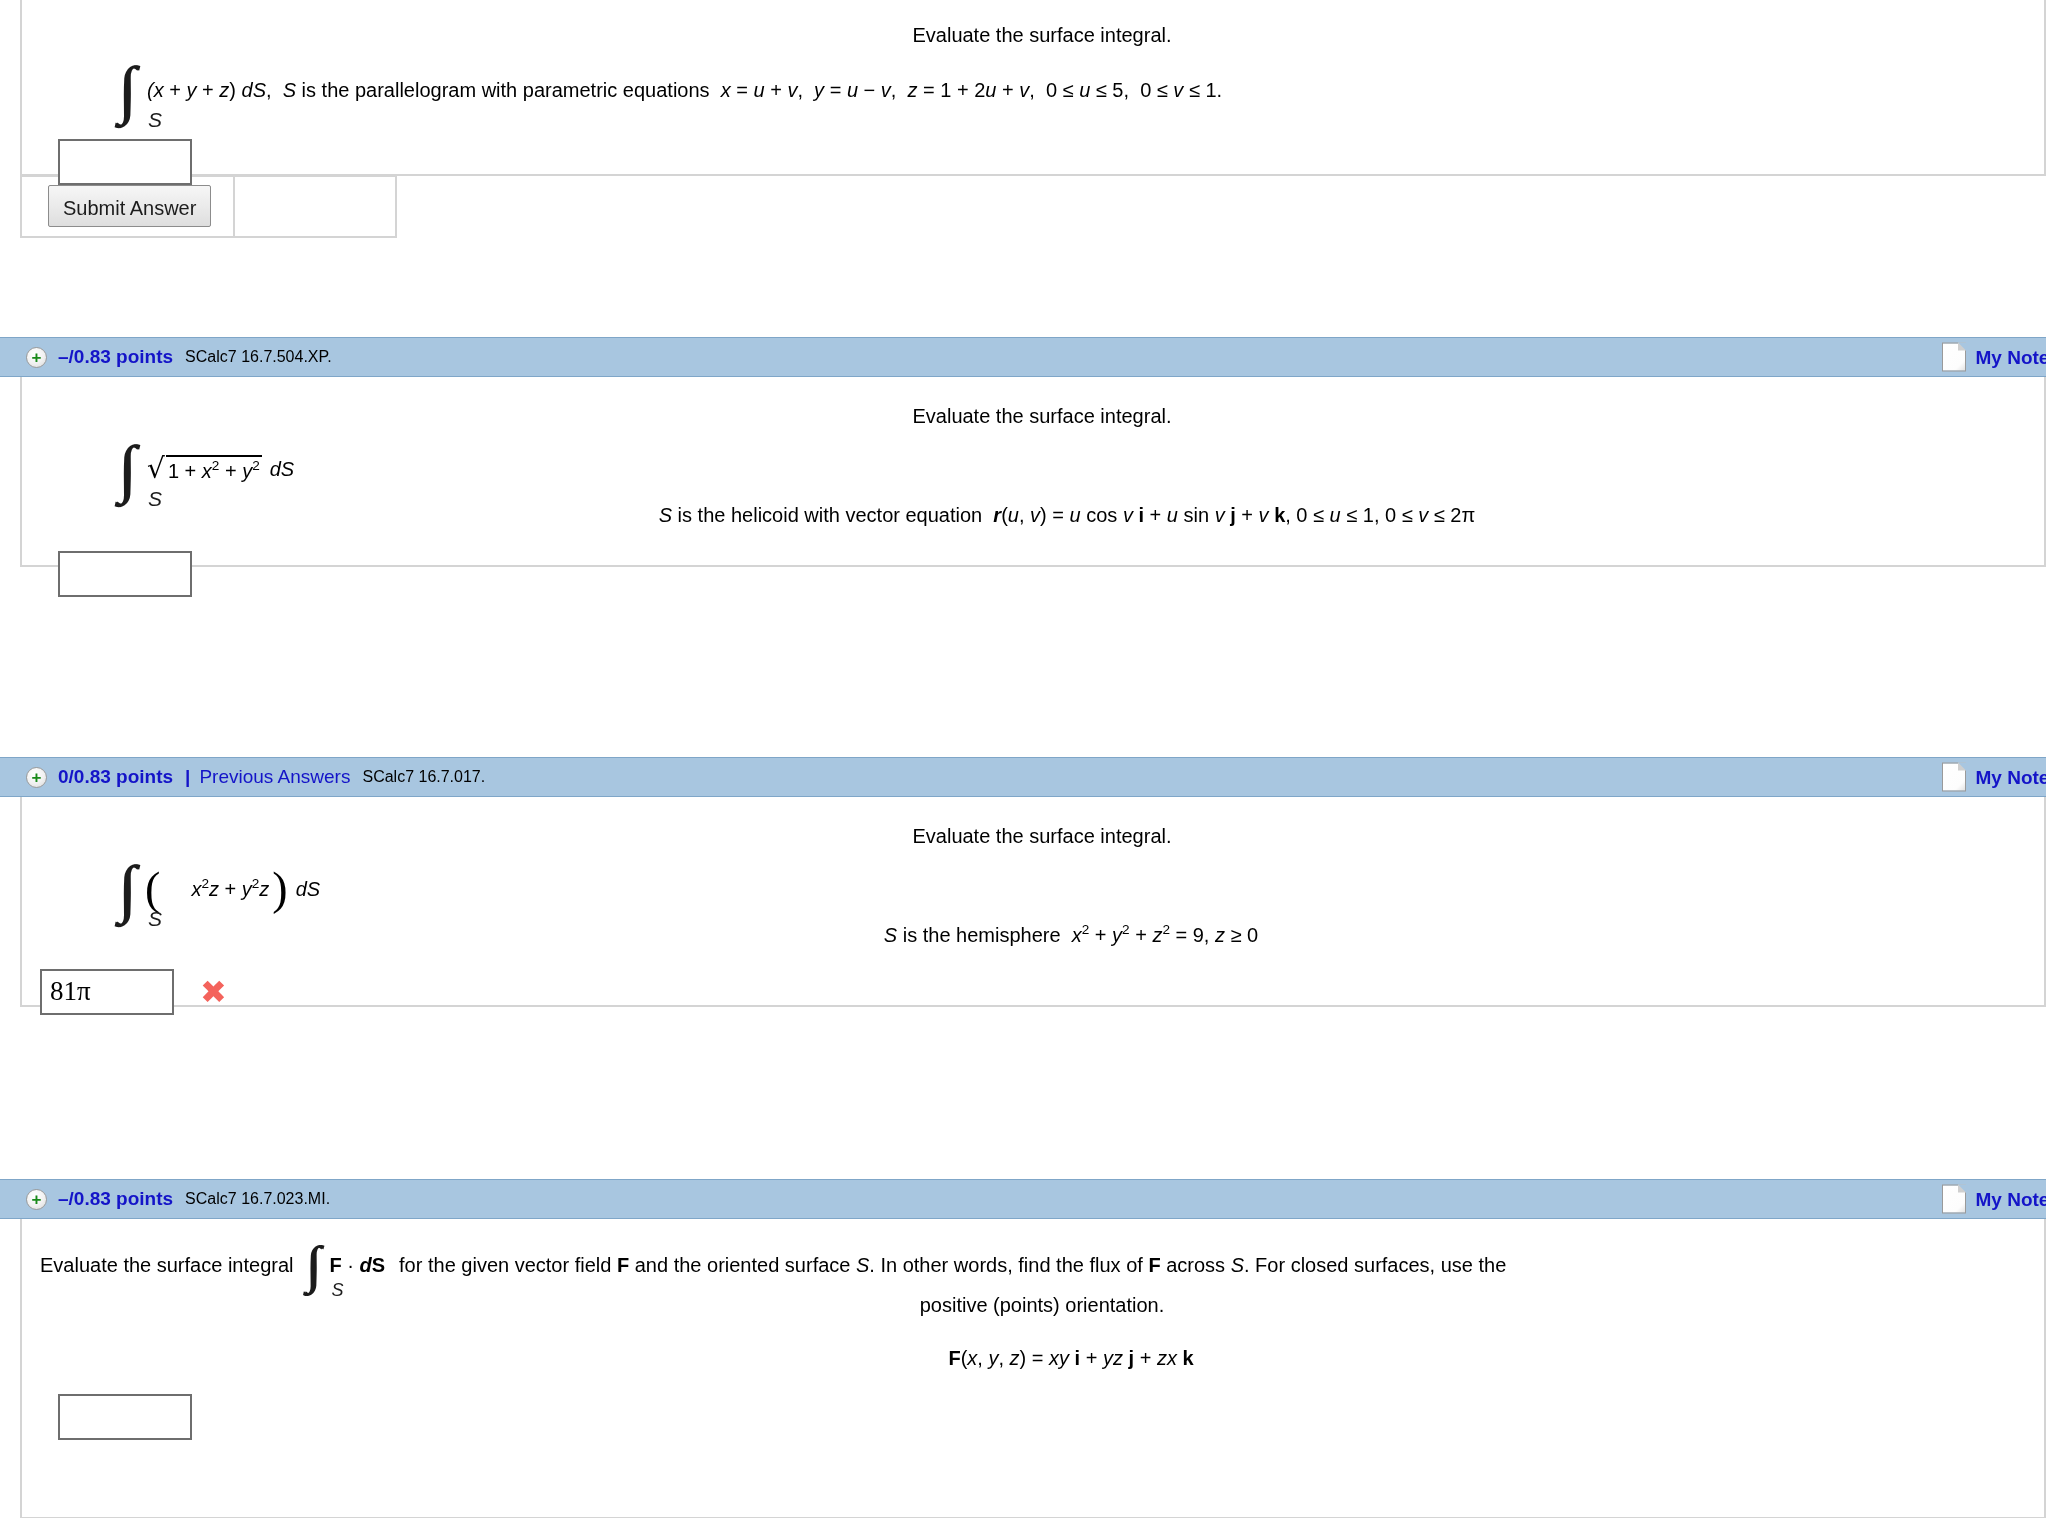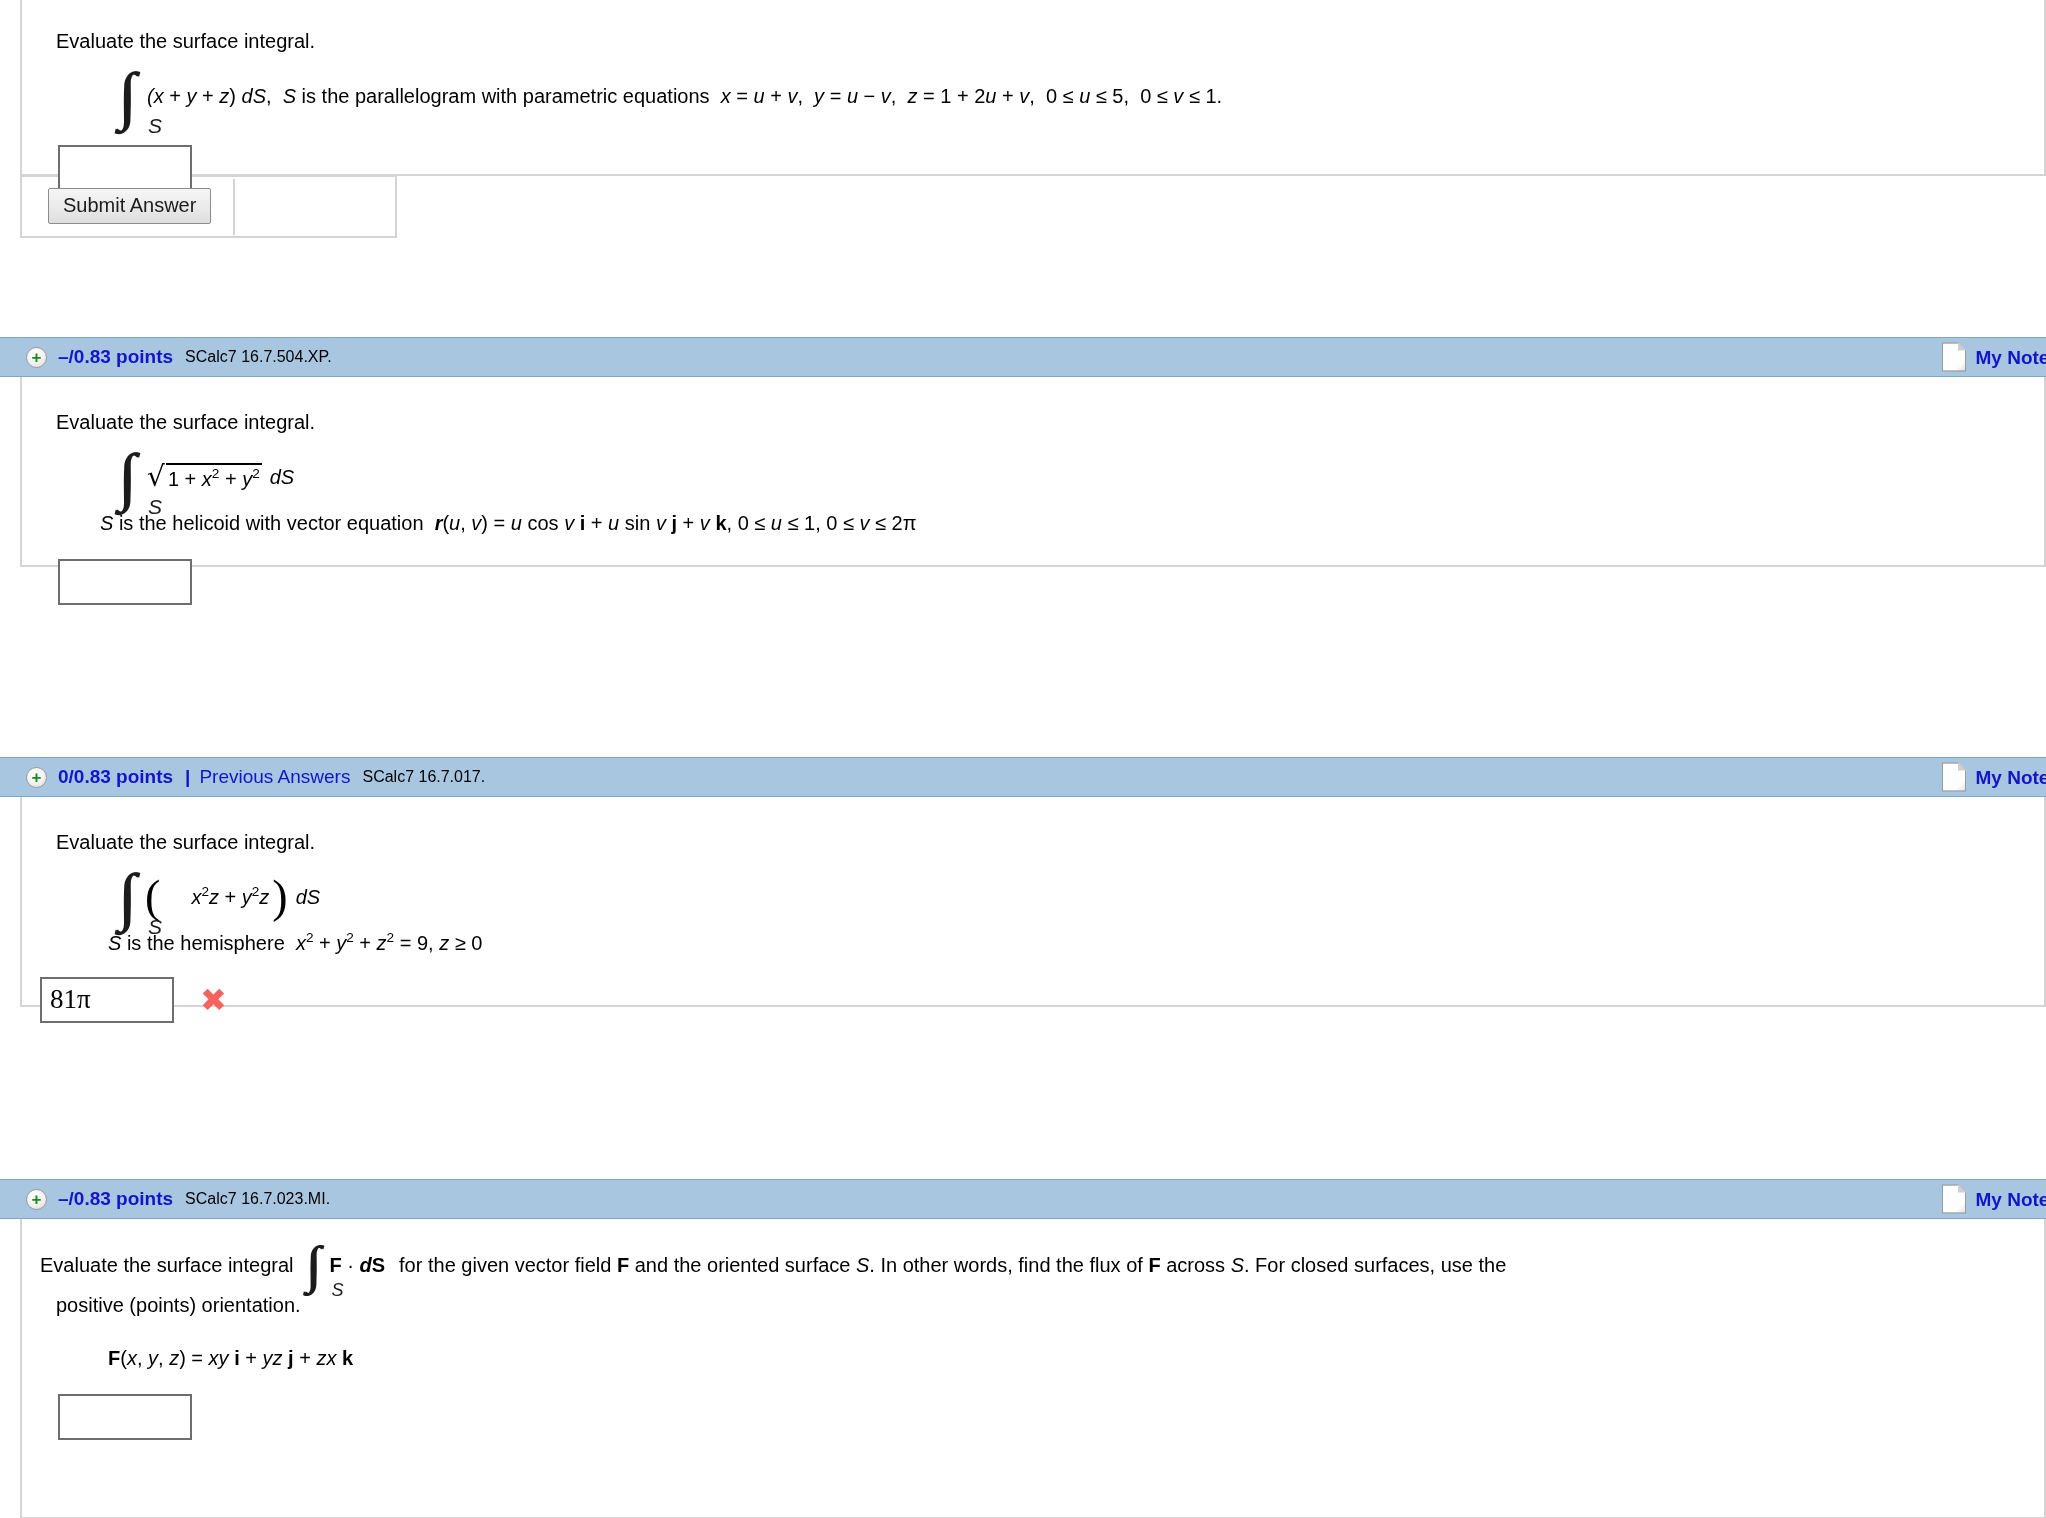--- a/index.html
+++ b/index.html
@@ -115,21 +115,22 @@
   .mynotes-label {
     color: #1414c8;
     font-weight: bold;
     font-size: 19px;
   }
 
   
   .prompt {
     font-size: 20px;
     line-height: 1.35;
-    margin: 16px;
+    margin: 10px;
+    text-align: center;
   }
   .mathline {
     font-size: 20px;
     line-height: 1.1;
     display: flex;
     align-items: center;
     flex-wrap: nowrap;
   }
   .ital { font-style: italic; }
   .bold { font-weight: bold; }
@@ -232,21 +233,21 @@
     align-items: center;
     background: #ffffff;
   }
   .submit-cell {
     border-right: 2px solid #d4d4d4;
     padding: 9px 22px 11px 26px;
   }
   .submit-btn {
     font-family: "Liberation Sans", sans-serif;
     font-size: 20px;
-    padding: 5px 14px 6px 14px;
+    padding: 11px 14px 6px 14px;
     background: linear-gradient(to bottom, #f6f6f6 0%, #ebebeb 48%, #dedede 100%);
     border: 1px solid #8c8c8c;
     border-radius: 2px;
     color: #1c1c1c;
     cursor: pointer;
   }
 </style>
 </head>
 <body>
 

